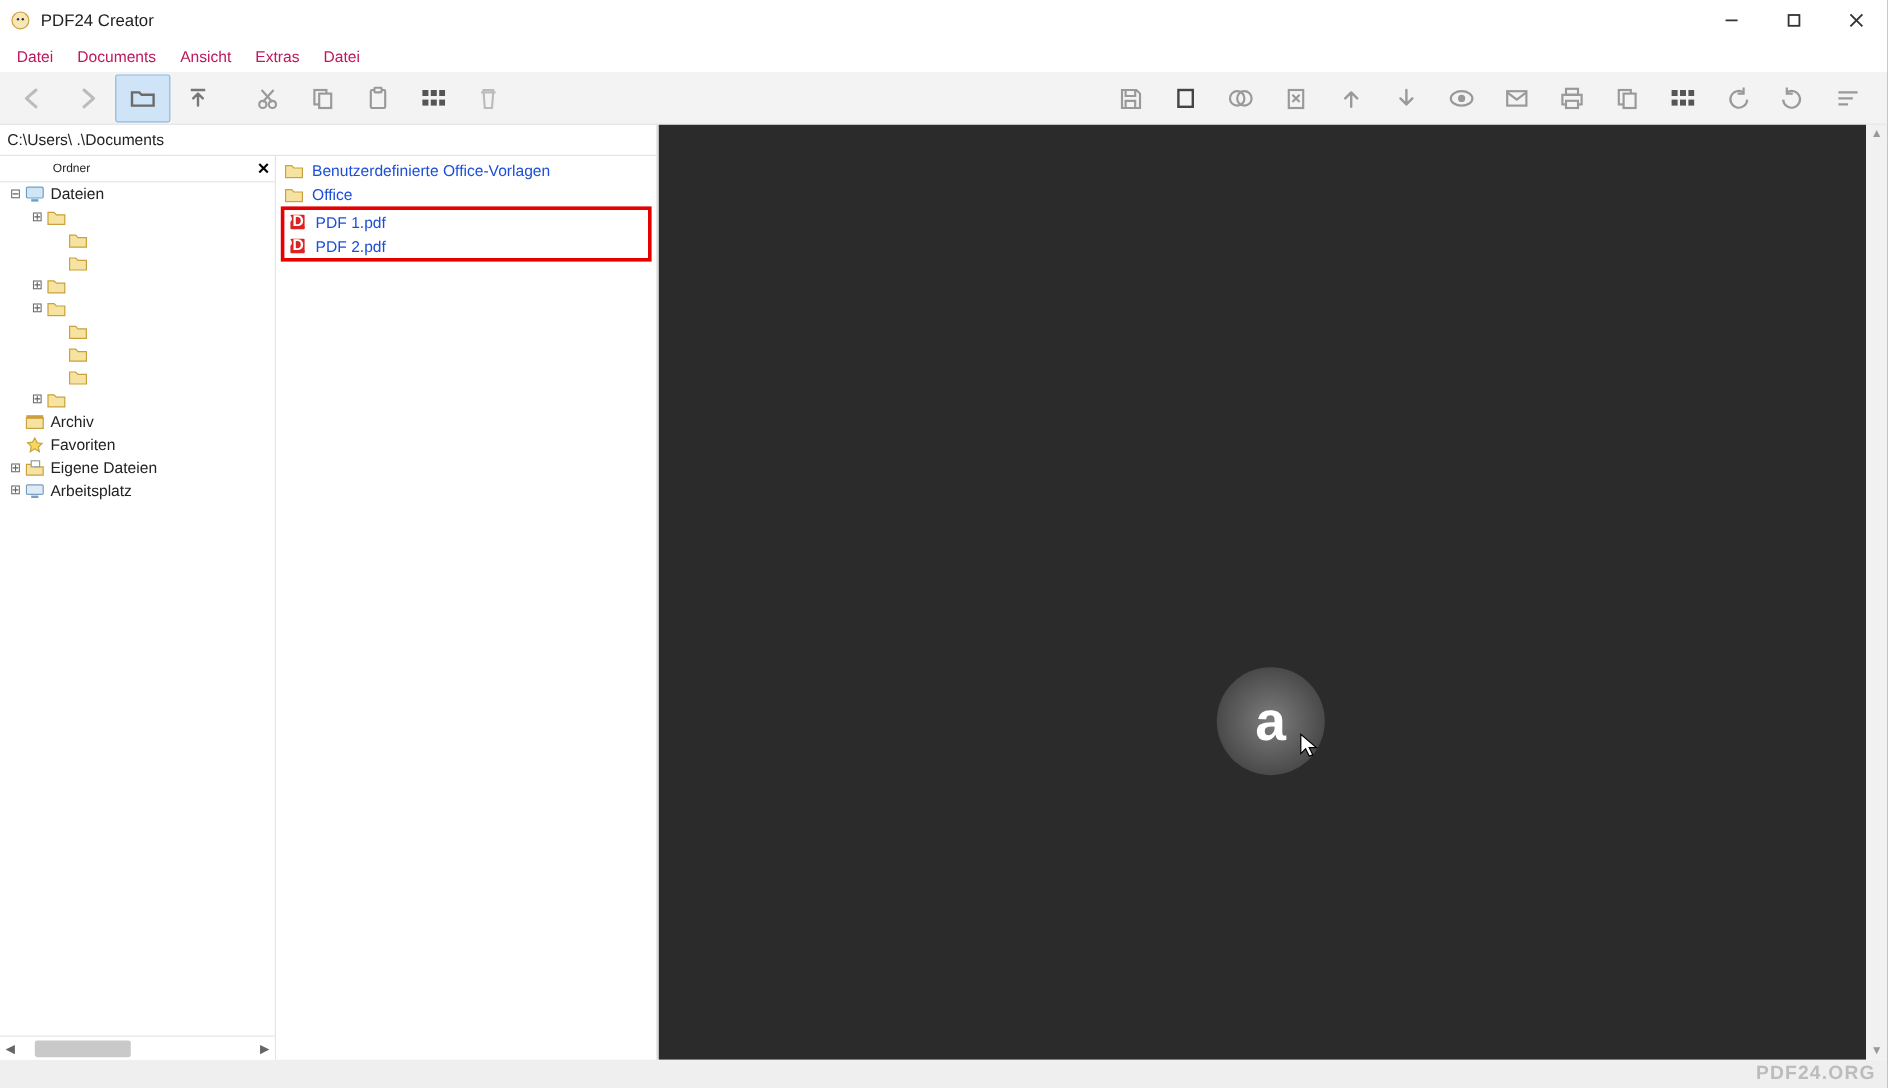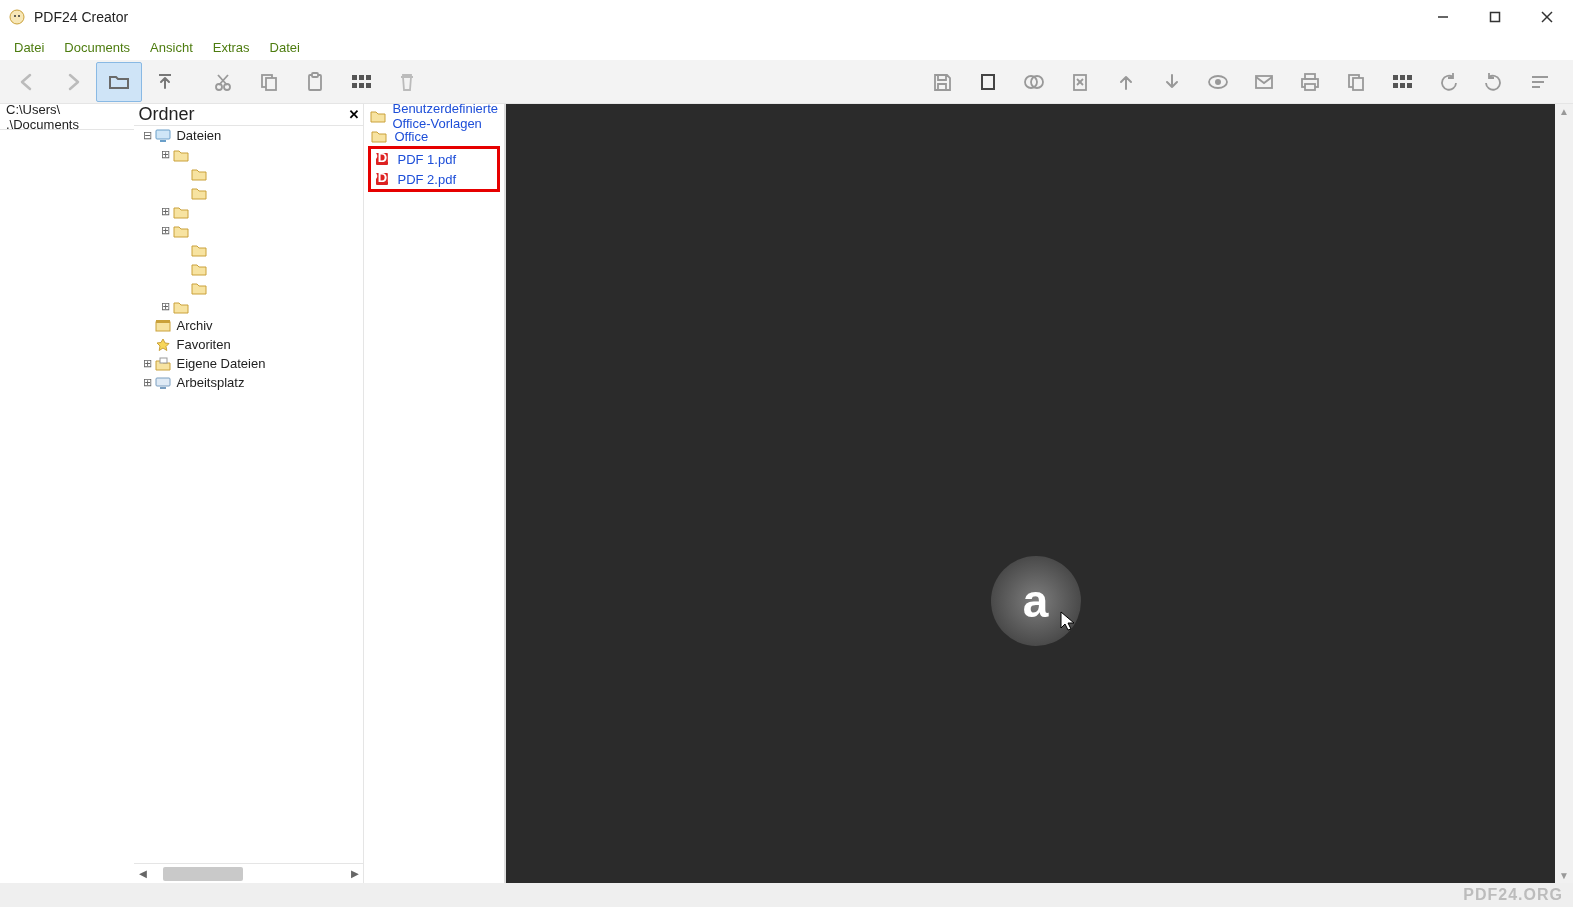--- a/index.html
+++ b/index.html
@@ -7,38 +7,38 @@
 
 
 .titlebar { height: 34px; display: flex; align-items: center; padding: 0 0 0 8px; background: #fff; }
 .titlebar .app-icon { width: 18px; height: 18px; margin-right: 8px; display:inline-flex; align-items:center; justify-content:center; }
 .titlebar .title { font-size: 14px; color: #222; }
 .titlebar .spacer { flex: 1; }
 .titlebar .winbtn { width: 52px; height: 34px; display: flex; align-items: center; justify-content: center; color: #333; }
 
 
 .menubar { height: 26px; display: flex; align-items: center; padding: 0 4px; background: #fff; }
-.menubar .item { padding: 4px 10px; color: #4d7c0f; cursor: default; }
+.menubar .item { padding: 4px 10px; color: #be185d; cursor: default; }
 
 
 .toolrow { height: 44px; background: #f3f3f3; display: flex; align-items: center; padding: 0 4px; }
 .toolrow.left-row { border-bottom: 1px solid #e5e5e5; }
 .tool { width: 46px; height: 40px; display: flex; align-items: center; justify-content: center; color: #777; border-radius: 2px; }
 .tool.active { background: #cfe4f7; border: 1px solid #89b9e4; color:#5a5a5a; }
 .tool.dark { color: #444; }
 
 
 .main { display: flex; height: calc(907px - 34px - 26px - 44px - 24px); }
-.left-pane { width: 506px; display: flex; flex-direction: row; border-right: 2px solid #ddd; }
+.left-pane { width: 549px; display: flex; flex-direction: column; border-right: 2px solid #ddd; }
 .pathbar { height: 26px; border-bottom: 1px solid #e5e5e5; display:flex; align-items:center; padding: 0 6px; font-size:13px; color:#222;}
 .left-content { flex:1; display:flex; min-height:0; }
 
 .tree-pane { width: 230px; border-right: 1px solid #e5e5e5; display:flex; flex-direction:column; min-height:0; }
 .tree-header { height:22px; border-bottom:1px solid #e5e5e5; display:flex; align-items:center; padding:0 4px; position:relative; }
-.tree-header .label { flex:1; font-size:18px; color:#222; }
+.tree-header .label { flex:1; font-size:10px; color:#222;margin-left:40px; }
 .tree-header .close { font-weight:bold; cursor:default; }
 .tree-body { flex:1; overflow:hidden; position:relative; }
 .tree-scroll { height:20px; border-top:1px solid #e5e5e5; display:flex; align-items:center; justify-content:space-between; padding:0 2px; color:#666; background:#fff;}
 .tree-scroll .thumb { height:14px; background:#c9c9c9; width:80px; margin-left:14px; border-radius:2px; }
 .tree .row { display:flex; align-items:center; height:19px; }
 .tree .exp { width:14px; text-align:center; color:#666; font-size:11px; cursor:default; user-select:none;}
 .tree .indent { display:inline-block; }
 .tree .ficon { width:18px; height:16px; margin-right:4px; display:inline-flex; align-items:center; justify-content:center;}
 .tree .name { color:#222; }
 

